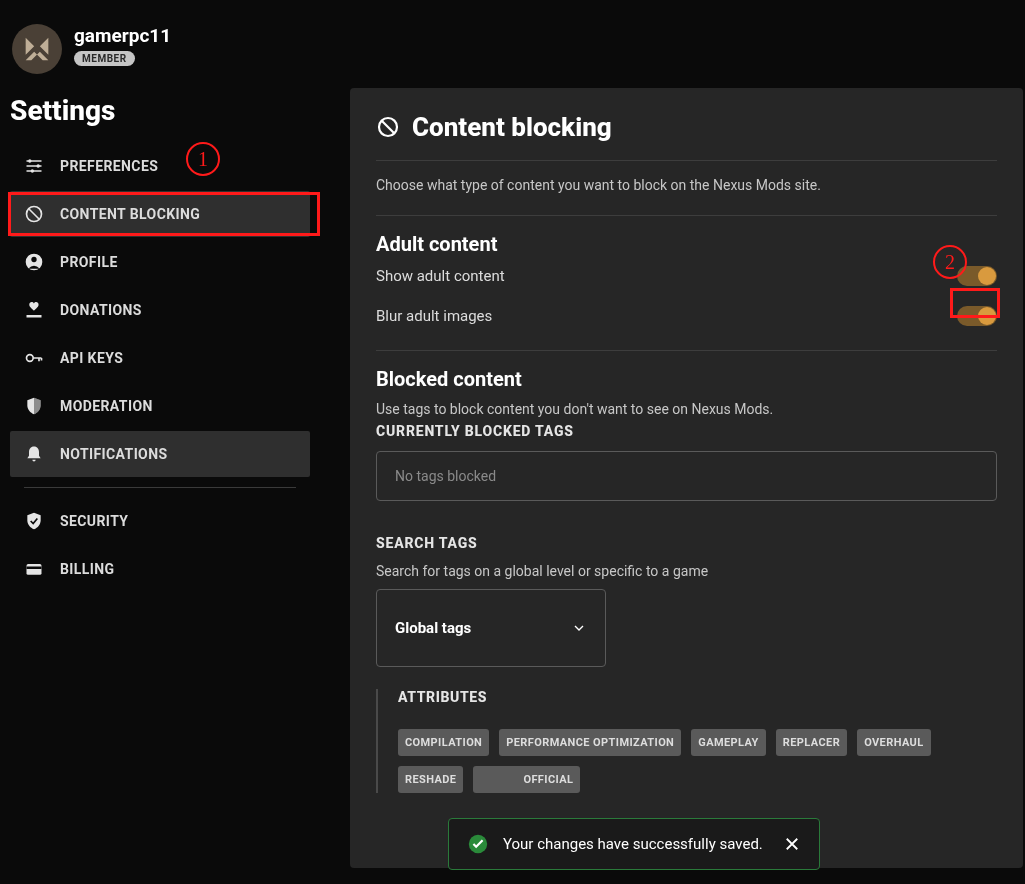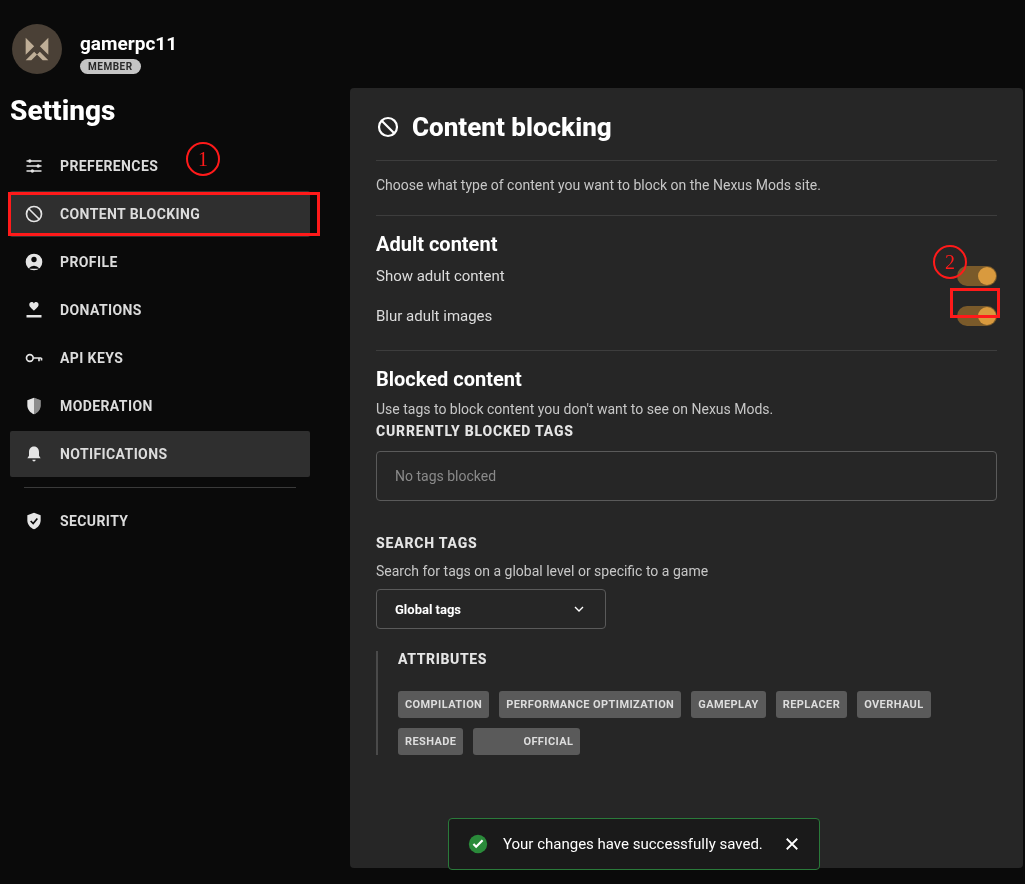--- a/index.html
+++ b/index.html
@@ -7,22 +7,22 @@
   background: #0a0a0a;
   color: #e5e5e5;
   font-family: -apple-system, BlinkMacSystemFont, "Segoe UI", Roboto, sans-serif;
   width: 1025px;
   height: 884px;
   overflow: hidden;
   position: relative;
 }
 .header {
   display: flex;
-  align-items: flex-end;
-  gap: 18px;
+  align-items: flex-start;
+  gap: 12px;
   padding: 24px 28px 10px 12px;
 }
 .avatar {
   width: 50px;
   height: 50px;
   border-radius: 50%;
   background: #4a4036;
   display: flex;
   align-items: center;
   justify-content: center;
@@ -143,25 +143,25 @@
   border-radius: 4px;
   padding: 16px 18px;
   color: #8a8a8a;
   font-size: 14px;
 }
 .select {
   display: inline-flex;
   align-items: center;
   justify-content: space-between;
   gap: 40px;
-  padding: 11px 18px;
+  padding: 29px 18px;
   border: 1px solid #5a5a5a;
   border-radius: 4px;
   font-weight: 700;
-  font-size: 13px;
+  font-size: 15px;
   color: #fff;
   margin-top: 10px;
   cursor: pointer;
   min-width: 230px;
 }
 .select svg { width: 16px; height: 16px; }
 .attr-block {
   border-left: 2px solid #4a4a4a;
   padding-left: 20px;
   margin-top: 22px;
@@ -297,20 +297,27 @@
     <div class="nav-divider"></div>
 
     <div class="nav-item">
       <svg viewBox="0 0 24 24">
           <path fill="#e5e5e5" d="M12 2 L4 5 v6 c0 5 3.5 9 8 11 c4.5-2 8-6 8-11 V5 Z"></path>
           <path stroke="#0a0a0a" stroke-width="2" fill="none" d="M8 12 l3 3 l5-6"></path>
         </svg>
       <span>SECURITY</span>
     </div>
 
+    <div class="nav-item">
+      <svg viewBox="0 0 24 24">
+          <rect x="3" y="6" width="18" height="13" rx="2" fill="#e5e5e5"></rect>
+          <rect x="3" y="9" width="18" height="3" fill="#0a0a0a"></rect>
+        </svg>
+      <span>BILLING</span>
+    </div>
   </div>
 
   <div class="main">
     <div class="page-title">
       <svg viewBox="0 0 24 24">
           <circle cx="12" cy="12" r="9" stroke="#fff" stroke-width="2.2" fill="none"></circle>
           <line x1="6" y1="6" x2="18" y2="18" stroke="#fff" stroke-width="2.2"></line>
         </svg>
       <span>Content blocking</span>
     </div>

